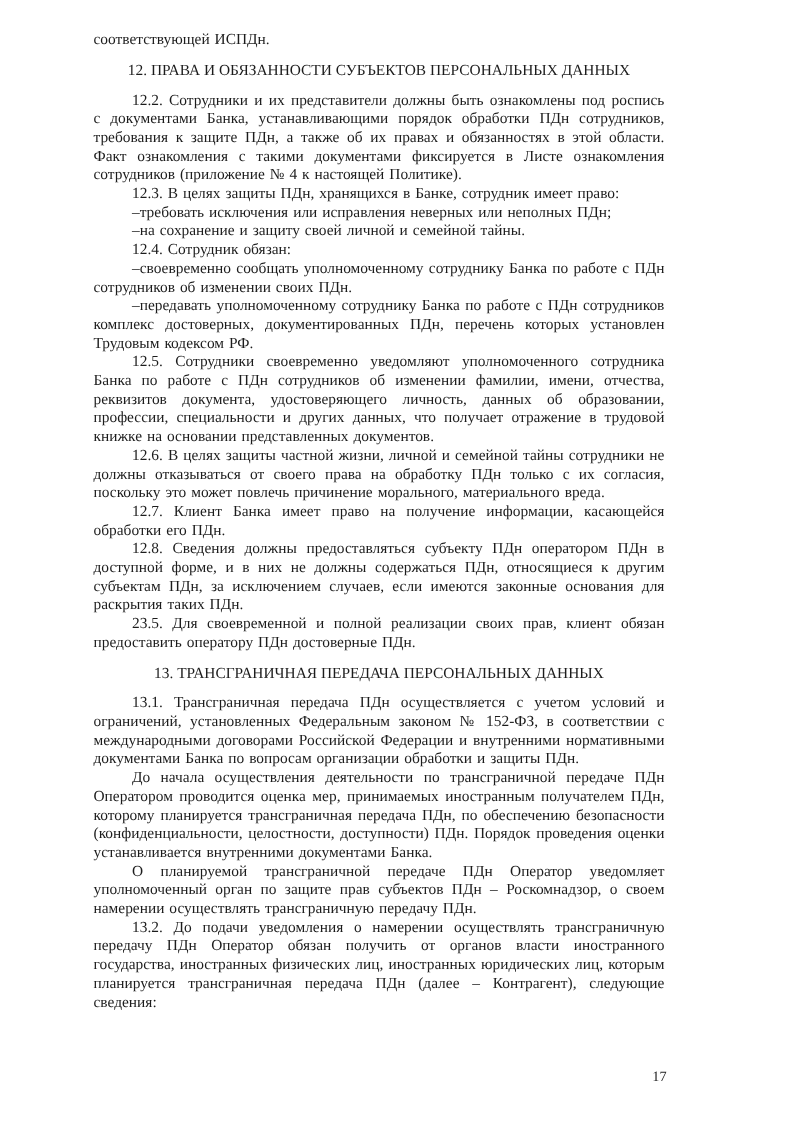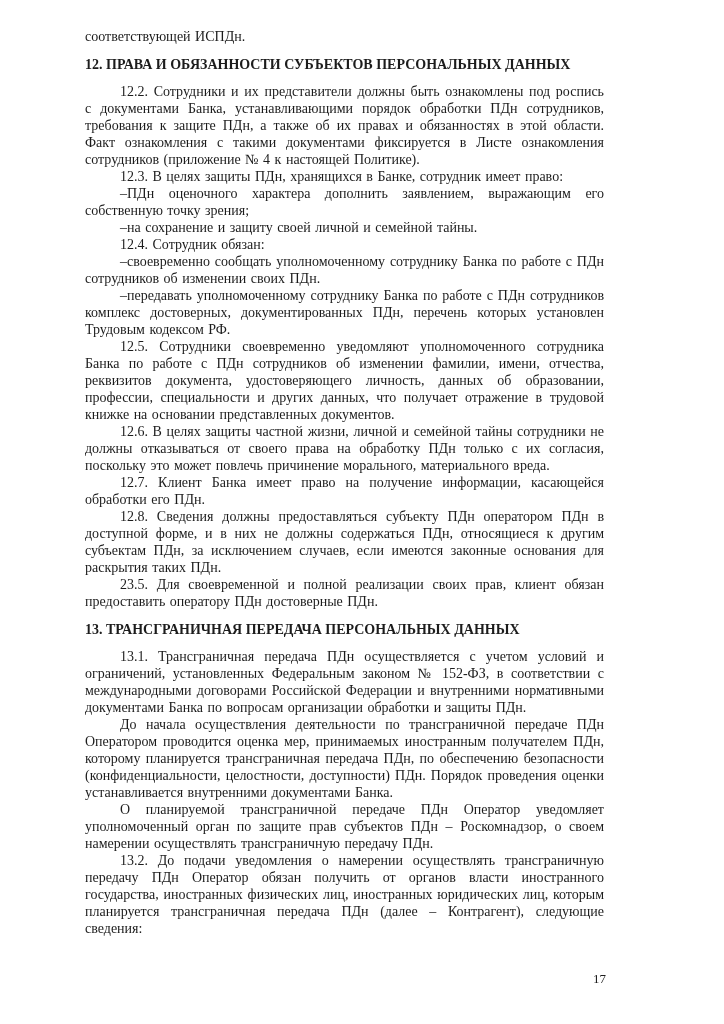--- a/index.html
+++ b/index.html
@@ -28,21 +28,22 @@
     font-size: 14px;
     line-height: 17px;
     text-align: justify;
     text-indent: 35px;
     word-spacing: 1px;
   }
   .content p.continuation {
     text-indent: 0;
   }
   .content p.heading {
-    font-weight: bold;
+    font-weight: normal;
+    text-align: center;
     text-indent: 0;
     margin: 11px 0 10px 0;
     word-spacing: 0;
   }
   .page-number {
     position: absolute;
     right: 34px;
     bottom: 38px;
     font-size: 13px;
     line-height: 15px;
@@ -53,21 +54,21 @@
 </style>
 </head>
 <body>
 
 <div class="page">
   <div class="content" id="doc-body">
       <p class="continuation">соответствующей ИСПДн.</p>
       <p class="heading">12. ПРАВА И ОБЯЗАННОСТИ СУБЪЕКТОВ ПЕРСОНАЛЬНЫХ ДАННЫХ</p>
       <p class="body">12.2. Сотрудники и их представители должны быть ознакомлены под роспись с документами Банка, устанавливающими порядок обработки ПДн сотрудников, требования к защите ПДн, а также об их правах и обязанностях в этой области. Факт ознакомления с такими документами фиксируется в Листе ознакомления сотрудников (приложение № 4 к настоящей Политике).</p>
       <p class="body">12.3. В целях защиты ПДн, хранящихся в Банке, сотрудник имеет право:</p>
-      <p class="bullet">–ПДн оценочного характера дополнить заявлением, выражающим его собственную точку зрения;</p>
+      <p class="bullet">–требовать исключения или исправления неверных или неполных ПДн;</p>
       <p class="bullet">–на сохранение и защиту своей личной и семейной тайны.</p>
       <p class="body">12.4. Сотрудник обязан:</p>
       <p class="bullet">–своевременно сообщать уполномоченному сотруднику Банка по работе с ПДн сотрудников об изменении своих ПДн.</p>
       <p class="bullet">–передавать уполномоченному сотруднику Банка по работе с ПДн сотрудников комплекс достоверных, документированных ПДн, перечень которых установлен Трудовым кодексом РФ.</p>
       <p class="body">12.5. Сотрудники своевременно уведомляют уполномоченного сотрудника Банка по работе с ПДн сотрудников об изменении фамилии, имени, отчества, реквизитов документа, удостоверяющего личность, данных об образовании, профессии, специальности и других данных, что получает отражение в трудовой книжке на основании представленных документов.</p>
       <p class="body">12.6. В целях защиты частной жизни, личной и семейной тайны сотрудники не должны отказываться от своего права на обработку ПДн только с их согласия, поскольку это может повлечь причинение морального, материального вреда.</p>
       <p class="body">12.7. Клиент Банка имеет право на получение информации, касающейся обработки его ПДн.</p>
       <p class="body">12.8. Сведения должны предоставляться субъекту ПДн оператором ПДн в доступной форме, и в них не должны содержаться ПДн, относящиеся к другим субъектам ПДн, за исключением случаев, если имеются законные основания для раскрытия таких ПДн.</p>
       <p class="body">23.5. Для своевременной и полной реализации своих прав, клиент обязан предоставить оператору ПДн достоверные ПДн.</p>
       <p class="heading">13. ТРАНСГРАНИЧНАЯ ПЕРЕДАЧА ПЕРСОНАЛЬНЫХ ДАННЫХ</p>

